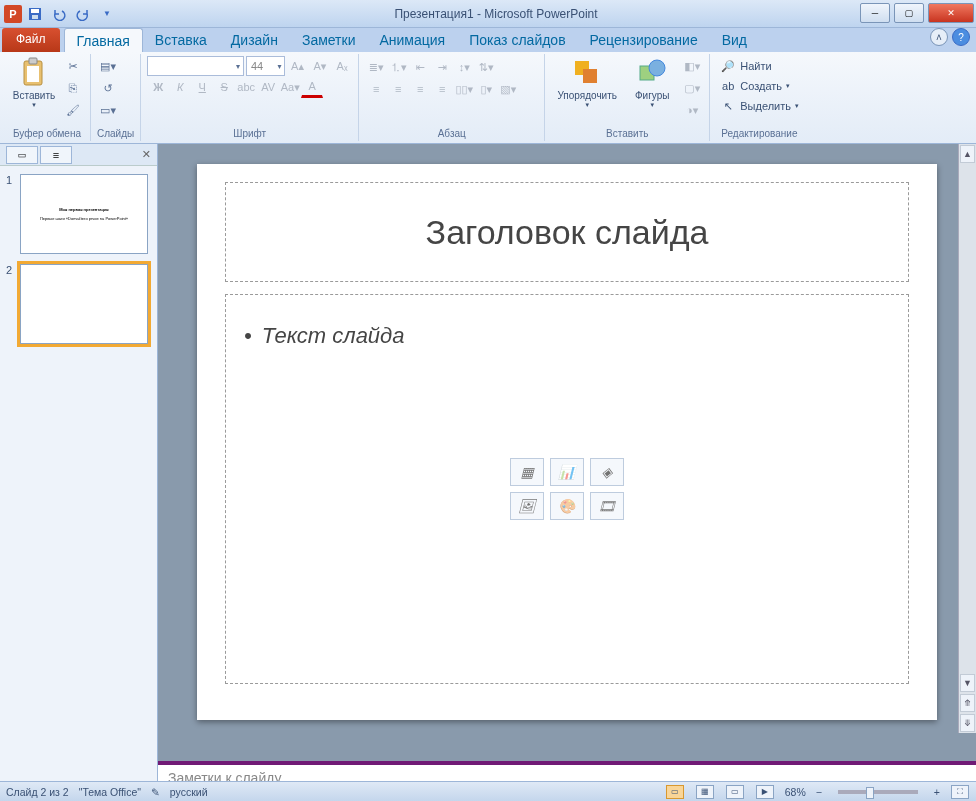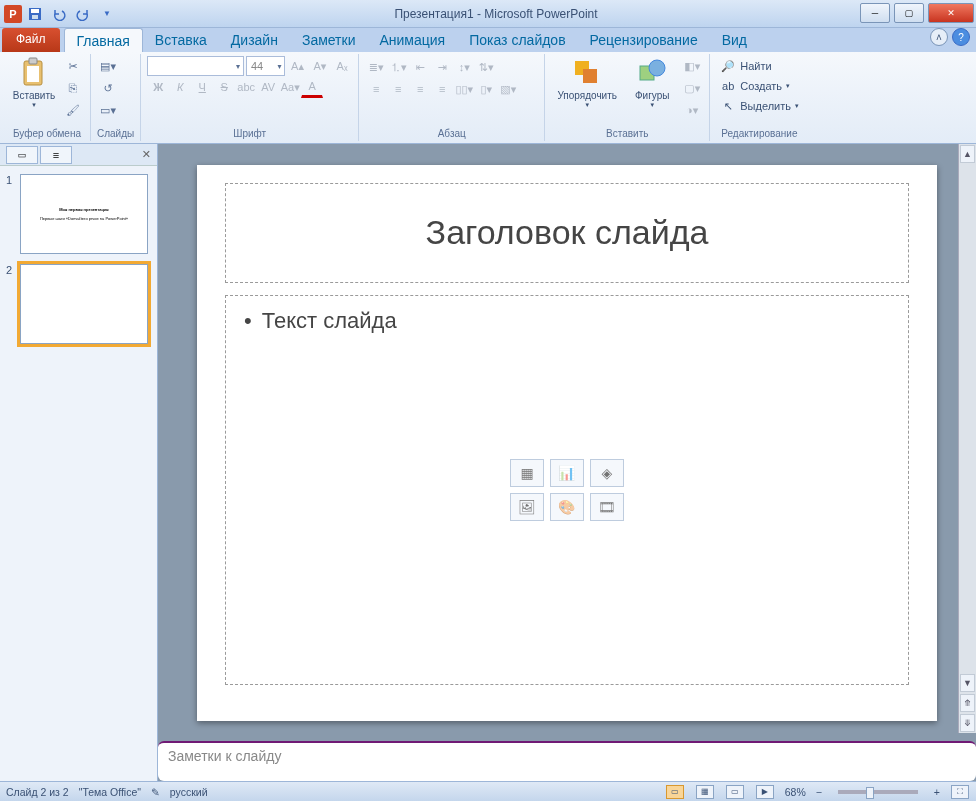--- a/index.html
+++ b/index.html
@@ -49,35 +49,35 @@
 .ttab { width:32px; height:18px; border:1px solid #9db6d8; background:#f0f5fb; margin-left:6px; cursor:pointer; font-size:9px; display:flex; align-items:center; justify-content:center; }
 .ttab2 { margin-left:2px; display:flex; align-items:center; justify-content:center; font-size:11px; }
 .tpane-x { position:absolute; right:6px; cursor:pointer; color:#666; font-size:11px; }
 .thumbs { flex:1; overflow:auto; padding:8px 6px; }
 .thumb { display:flex; gap:4px; margin-bottom:10px; }
 .tn { font-size:11px; color:#3a5174; width:10px; }
 .tslide { width:128px; height:80px; background:#fff; border:1px solid #8aa4c4; font-size:4px; padding:8px; display:flex; flex-direction:column; align-items:center; justify-content:center; gap:4px; cursor:pointer; }
 .thumb.sel .tslide { outline:3px solid #f2a933; }
 
 .editor { flex:1; background:#899aac; position:relative; display:flex; flex-direction:column; }
-.slide-area { flex:1; display:flex; align-items:center; justify-content:center; padding:20px 24px; overflow:hidden; }
+.slide-area { flex:1; display:flex; align-items:flex-start; justify-content:center; padding:20px 24px; overflow:hidden; }
 .slide { width:740px; height:556px; background:#fff; box-shadow:0 2px 6px rgba(0,0,0,.4); position:relative; }
 .ph { position:absolute; border:1px dashed #9a9a9a; }
 .ph-title { left:28px; top:18px; right:28px; height:100px; display:flex; align-items:center; justify-content:center; font-size:34px; color:#454545; }
-.ph-body { left:28px; top:130px; right:28px; bottom:36px; padding:12px 18px; }
+.ph-body { left:28px; top:130px; right:28px; bottom:36px; padding:28px 18px;font-style:italic; }
 .bullet { font-size:22px; color:#454545; display:flex; align-items:flex-start; gap:10px; }
 .bullet::before { content:'•'; }
 .content-icons { position:absolute; left:50%; top:50%; transform:translate(-50%,-50%); display:grid; grid-template-columns:repeat(3,34px); gap:6px; opacity:.55; }
 .cicon { width:34px; height:28px; border:1px solid #8aa4c4; display:flex; align-items:center; justify-content:center; font-size:14px; cursor:pointer; background:#eef3fa; }
 
 .editor-vsb { position:absolute; right:0; top:0; bottom:48px; width:18px; background:#dde3ea; border-left:1px solid #aab; display:flex; flex-direction:column; }
 .vsb-btn { height:18px; display:flex; align-items:center; justify-content:center; font-size:9px; cursor:pointer; color:#556; background:#eef3fa; border:1px solid #c2cbd6; margin:1px; }
 .vsb-track { flex:1; }
 
-.notes { height:40px; background:#fff; border-top:2px solid #701a75; padding:5px 10px; font-size:14px; color:#888;border-radius:6px; }
+.notes { height:20px; background:#fff; border-top:4px solid #701a75; padding:5px 10px; font-size:14px; color:#888; }
 
 
 .status { position:absolute; bottom:0; left:0; right:0; height:20px; background:linear-gradient(#dfe9f6,#c4d6ec); border-top:1px solid #9db6d8; display:flex; align-items:center; font-size:10.5px; color:#3a5174; padding:0 6px; gap:10px; }
 .status .spacer { flex:1; }
 .viewbtn { width:18px; height:14px; border:1px solid #8aa4c4; cursor:pointer; margin:0 1px; display:inline-flex; align-items:center; justify-content:center; font-size:8px; background:#eef3fa; }
 .viewbtn.active { background:#f9d597; border-color:#d89830; }
 .zoom-slider { width:80px; height:4px; background:#aab; position:relative; margin:0 6px; }
 .zoom-slider::after { content:''; position:absolute; left:35%; top:-3px; width:6px; height:10px; background:#eef3fa; border:1px solid #8aa4c4; }
 
 svg { display:block; }

